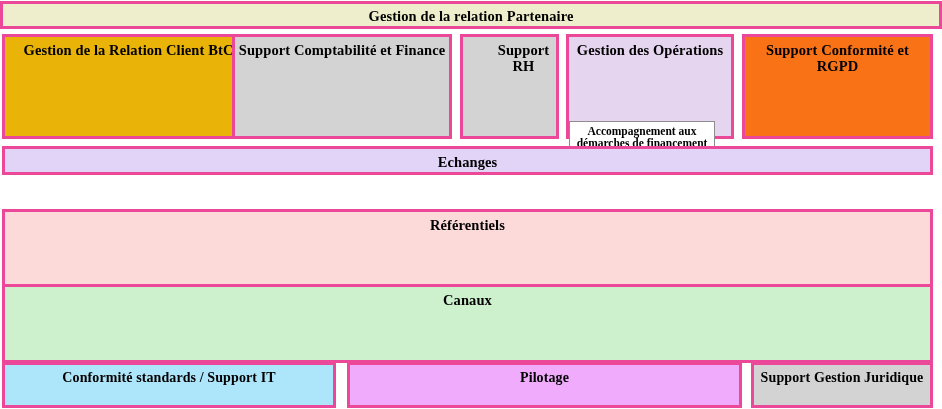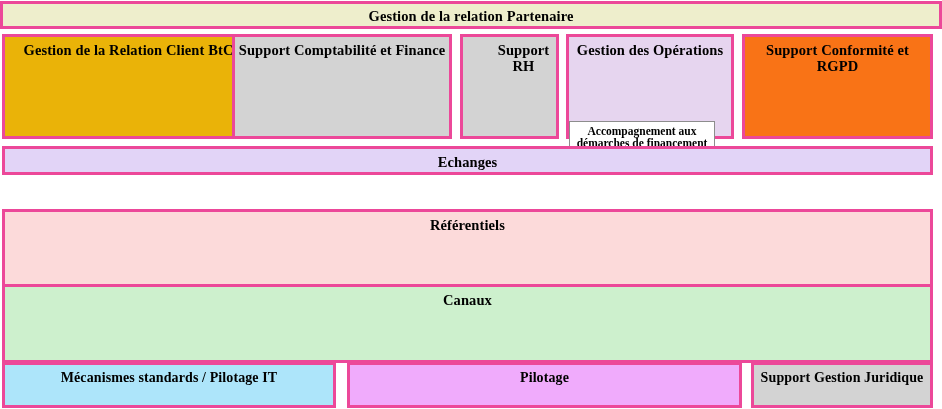--- a/index.html
+++ b/index.html
@@ -143,21 +143,21 @@
       </div>
     </div>
   </div>
 
   <div class="band" id="row-canaux">
     <div class="band-title">Canaux</div>
 
   </div>
 
   <div class="band" id="box-meca">
-    <div class="band-title small">Mécanismes standards / Pilotage IT</div>
+    <div class="band-title small">Conformité standards / Support IT</div>
   </div>
 
   <div class="band" id="box-pilot">
     <div class="band-title small">Pilotage</div>
   </div>
 
   <div class="band" id="box-juri">
     <div class="band-title small">Support Gestion Juridique</div>
   </div>
 

